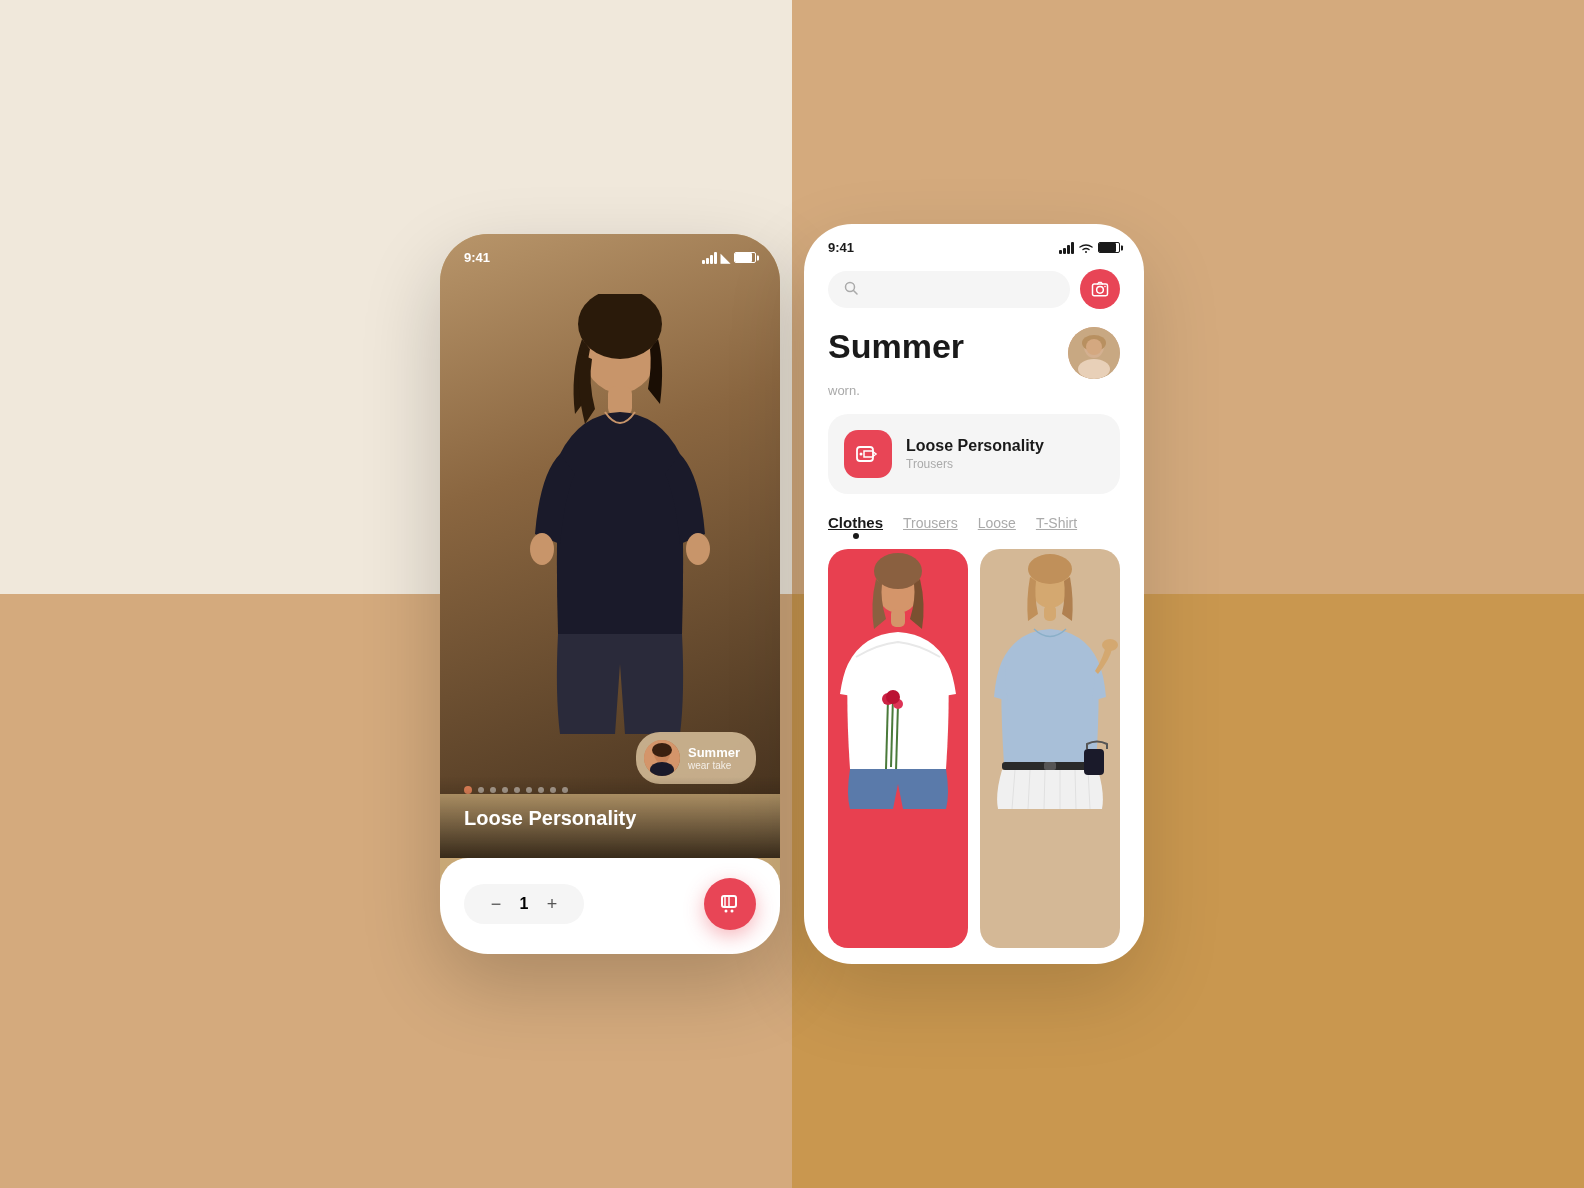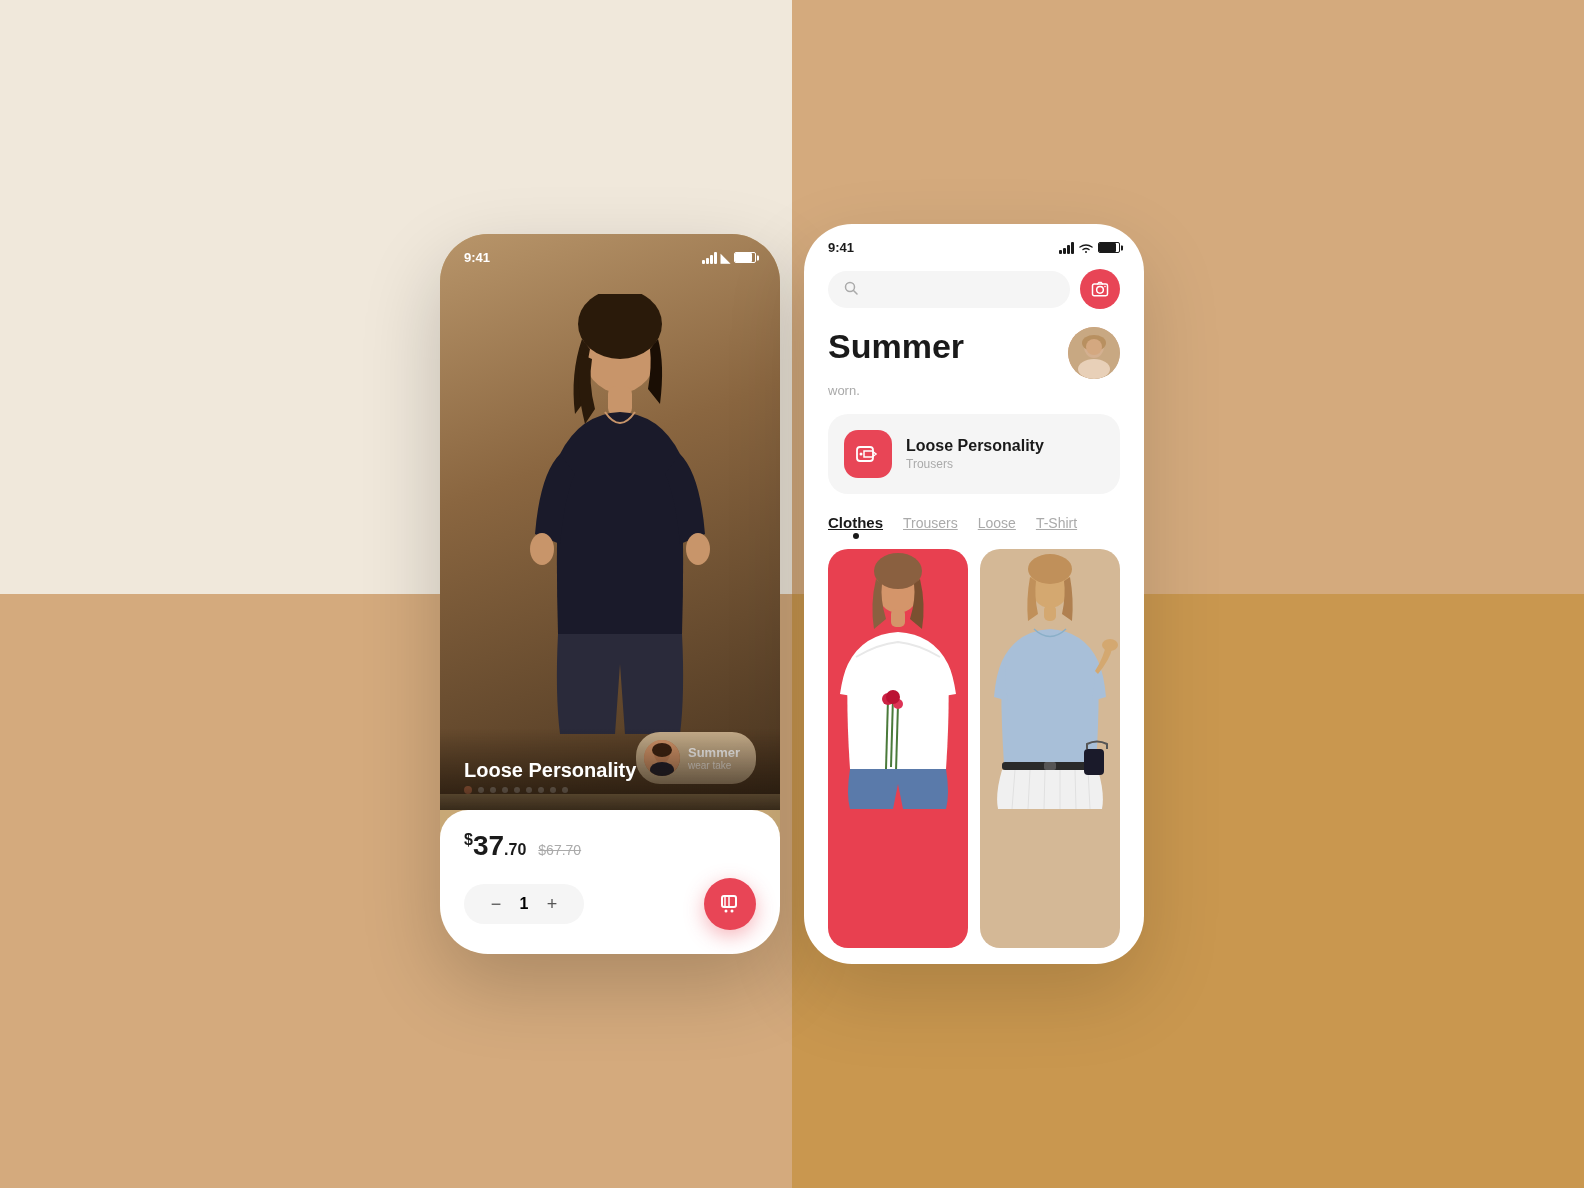--- a/index.html
+++ b/index.html
@@ -597,26 +597,20 @@
         <span class="summer-badge-sub">wear take</span>
       </div>
     </div>
 
     <div class="bottom-content">
       <div class="dark-overlay">
         <div class="product-title">Loose Personality</div>
       </div>
 
       <div class="white-card">
-        <div class="price-row">
-          <div class="price-current">
-            <sup>$</sup><span>37</span><span class="price-decimal">.70</span>
-          </div>
-          <div class="price-original">$67.70</div>
-        </div>
         <div class="qty-row">
           <div class="qty-control">
             <button class="qty-btn">−</button>
             <span class="qty-num">1</span>
             <button class="qty-btn">+</button>
           </div>
           <div class="cart-btn">
             <svg width="24" height="24" viewBox="0 0 24 24" fill="none">
               <rect x="4" y="4" width="14" height="11" rx="2" stroke="white" stroke-width="2" fill="none"></rect>
               <path d="M7 4 L7 15" stroke="white" stroke-width="1.5"></path>

